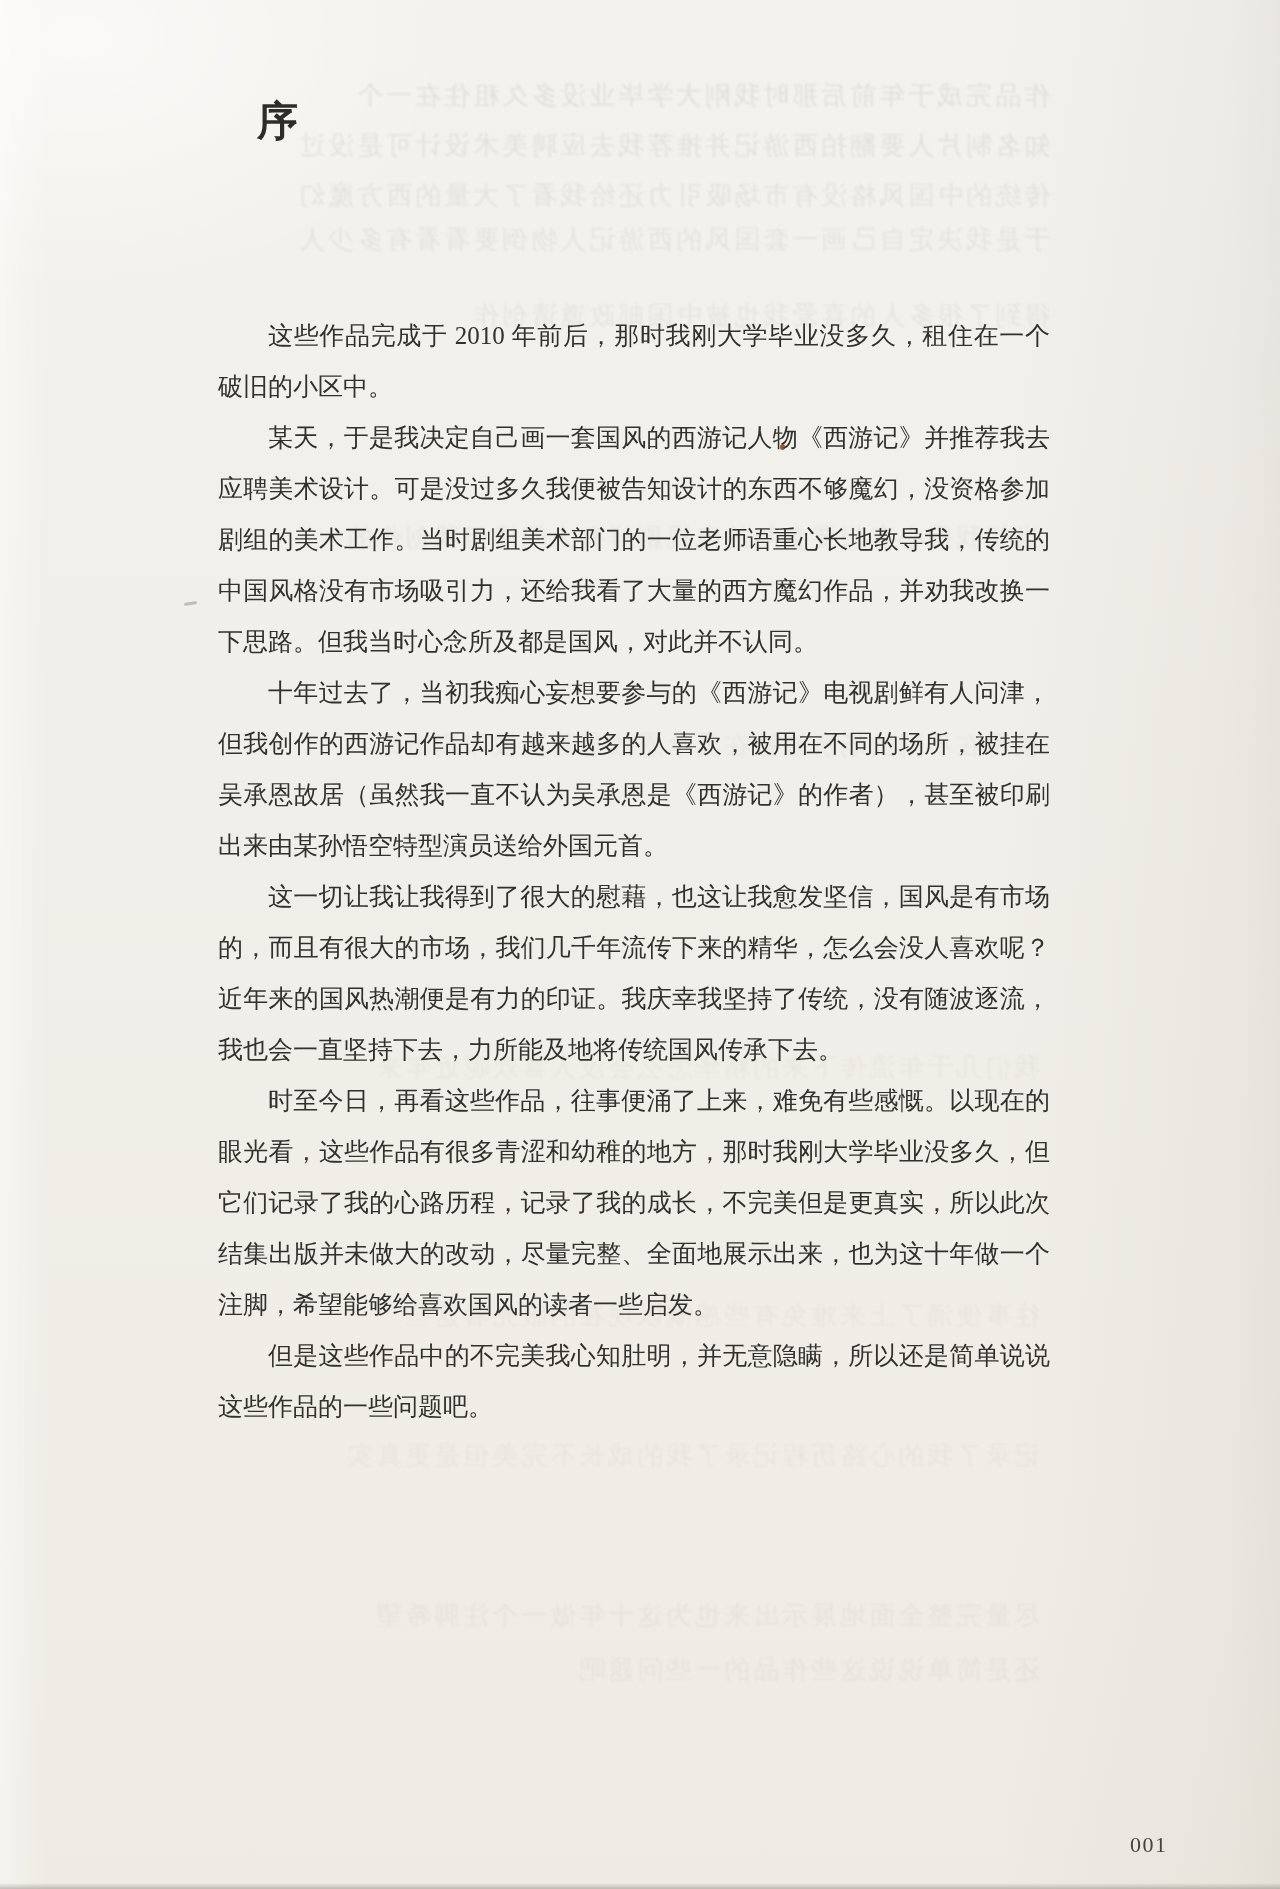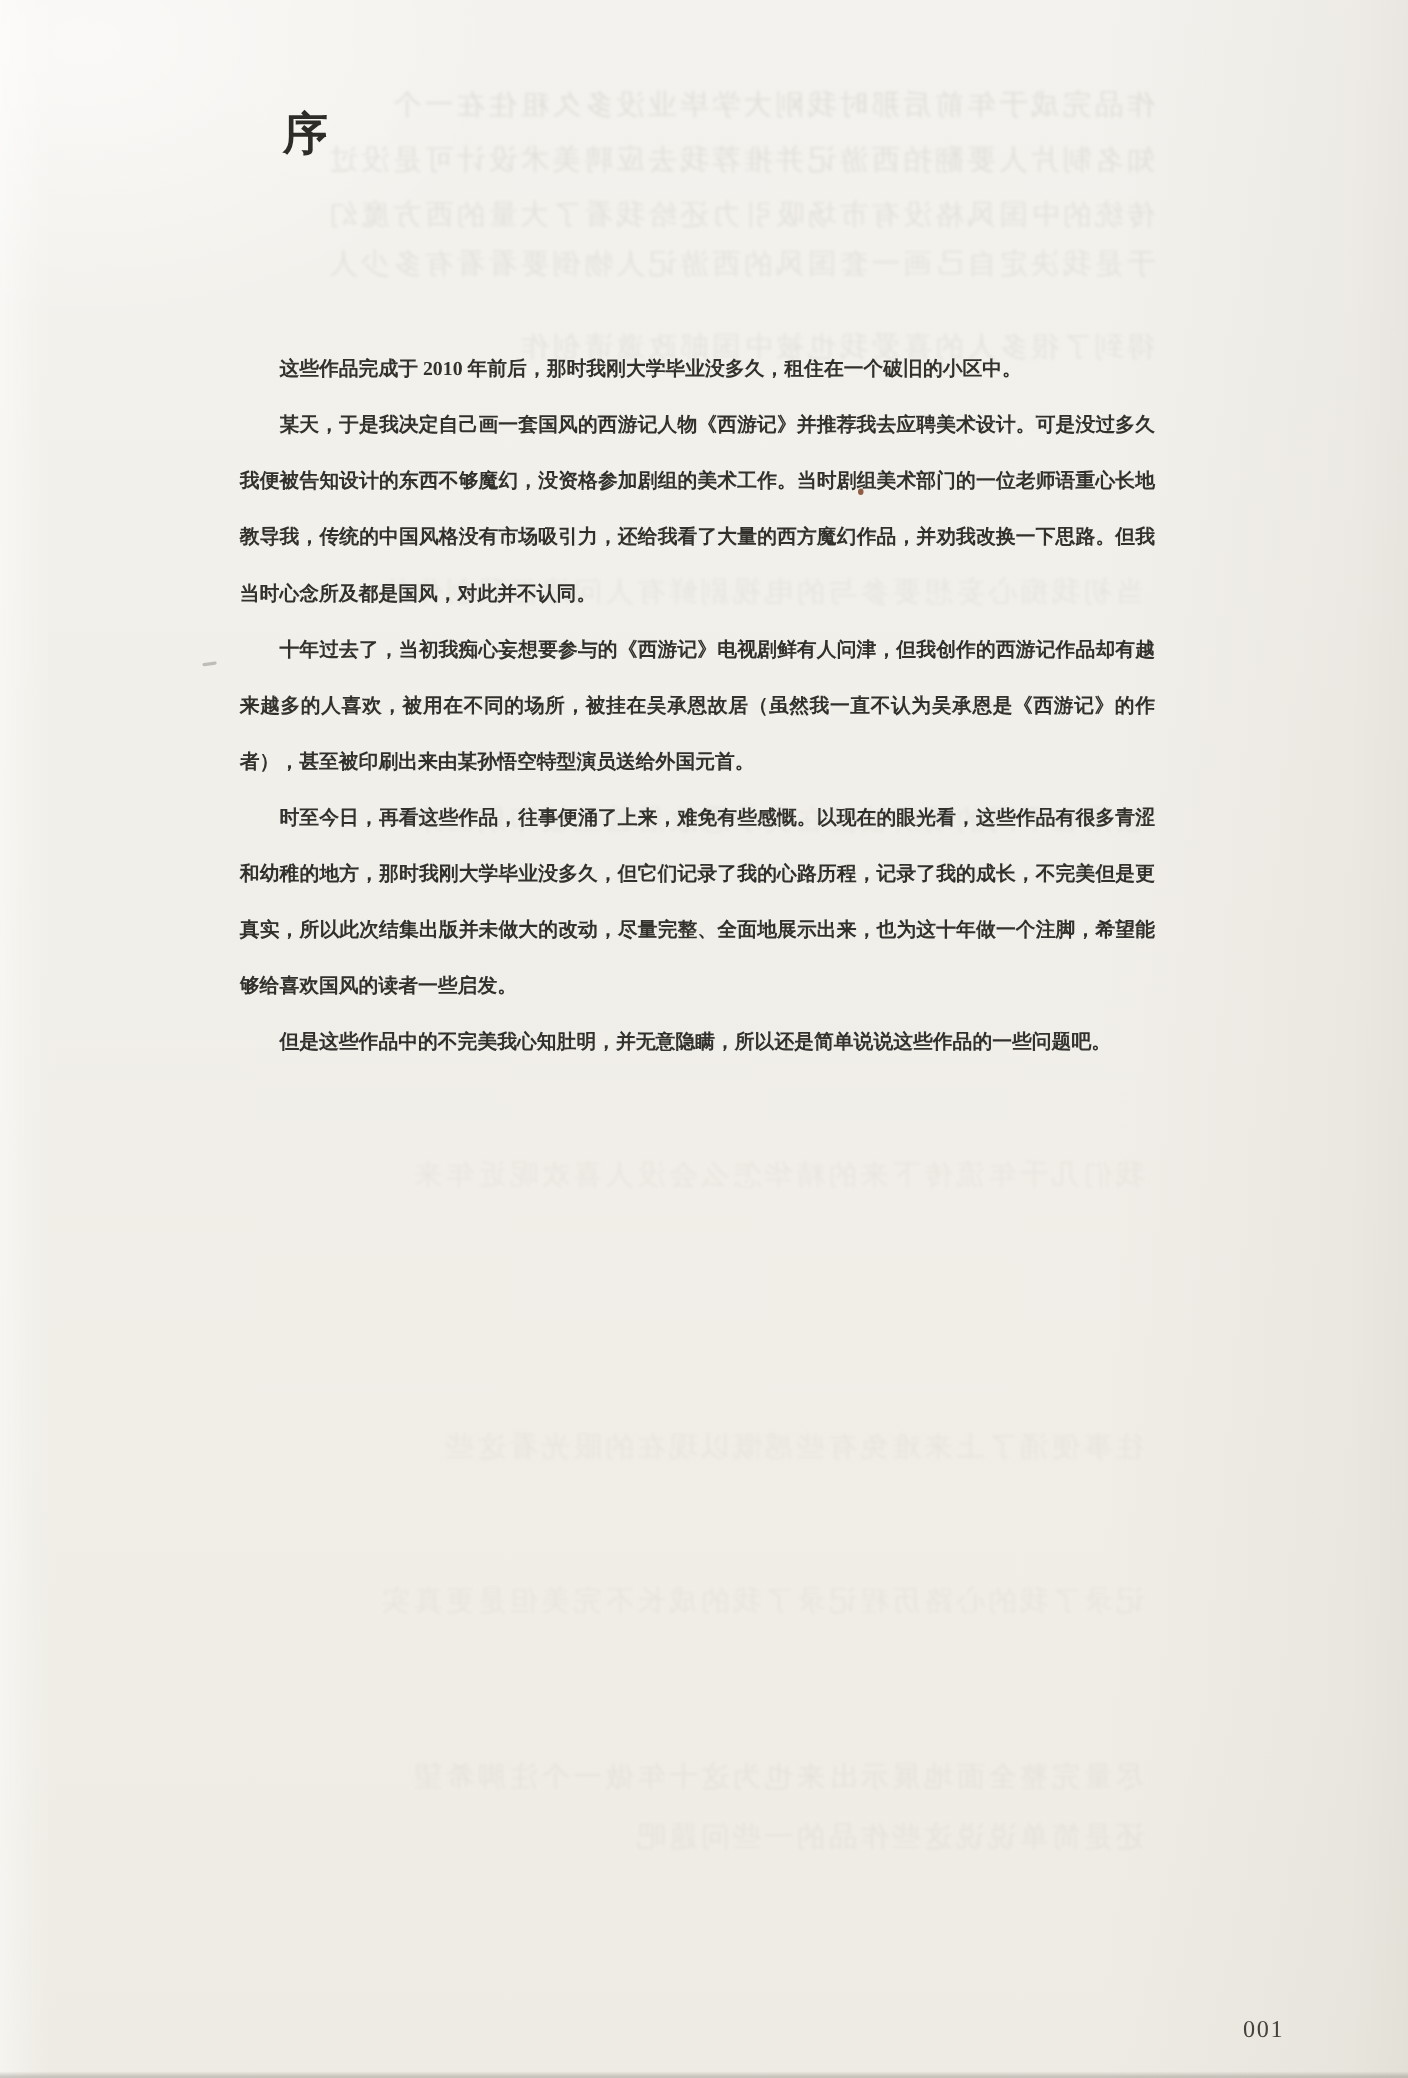--- a/index.html
+++ b/index.html
@@ -55,26 +55,25 @@
   }
 
   .body {
     position: absolute;
     left: 218px;
     top: 310px;
     width: 832px;
   }
   .body p {
     margin: 0;
-    font-size: 18px;
+    font-size: 25px;
     line-height: 51px;
     text-align: justify;
     text-indent: 2em;
     color: #33312d;
-    font-weight: bold;
   }
 
   .pagenum {
     position: absolute;
     left: 1130px;
     top: 1796px;
     font-size: 22px;
     letter-spacing: 1.5px;
     color: #44423d;
     margin-top: 36px;
@@ -123,20 +122,21 @@
     <div class="g g11">尽量完整全面地展示出来也为这十年做一个注脚希望</div>
     <div class="g g12">还是简单说说这些作品的一些问题吧</div>
   </div>
 
   <h1 class="title">序</h1>
 
   <div class="body">
     <p>这些作品完成于 2010 年前后，那时我刚大学毕业没多久，租住在一个破旧的小区中。</p>
     <p>某天，于是我决定自己画一套国风的西游记人物《西游记》并推荐我去应聘美术设计。可是没过多久我便被告知设计的东西不够魔幻，没资格参加剧组的美术工作。当时剧组美术部门的一位老师语重心长地教导我，传统的中国风格没有市场吸引力，还给我看了大量的西方魔幻作品，并劝我改换一下思路。但我当时心念所及都是国风，对此并不认同。</p>
     <p>十年过去了，当初我痴心妄想要参与的《西游记》电视剧鲜有人问津，但我创作的西游记作品却有越来越多的人喜欢，被用在不同的场所，被挂在吴承恩故居（虽然我一直不认为吴承恩是《西游记》的作者），甚至被印刷出来由某孙悟空特型演员送给外国元首。</p>
+    <p>这一切让我让我得到了很大的慰藉，也这让我愈发坚信，国风是有市场的，而且有很大的市场，我们几千年流传下来的精华，怎么会没人喜欢呢？近年来的国风热潮便是有力的印证。我庆幸我坚持了传统，没有随波逐流，我也会一直坚持下去，力所能及地将传统国风传承下去。</p>
     <p>时至今日，再看这些作品，往事便涌了上来，难免有些感慨。以现在的眼光看，这些作品有很多青涩和幼稚的地方，那时我刚大学毕业没多久，但它们记录了我的心路历程，记录了我的成长，不完美但是更真实，所以此次结集出版并未做大的改动，尽量完整、全面地展示出来，也为这十年做一个注脚，希望能够给喜欢国风的读者一些启发。</p>
     <p>但是这些作品中的不完美我心知肚明，并无意隐瞒，所以还是简单说说这些作品的一些问题吧。</p>
   </div>
 
   <div class="artifact dash"></div>
   <div class="artifact speck"></div>
 
   <div class="pagenum">001</div>
 
   <div class="bottom-edge"></div>

